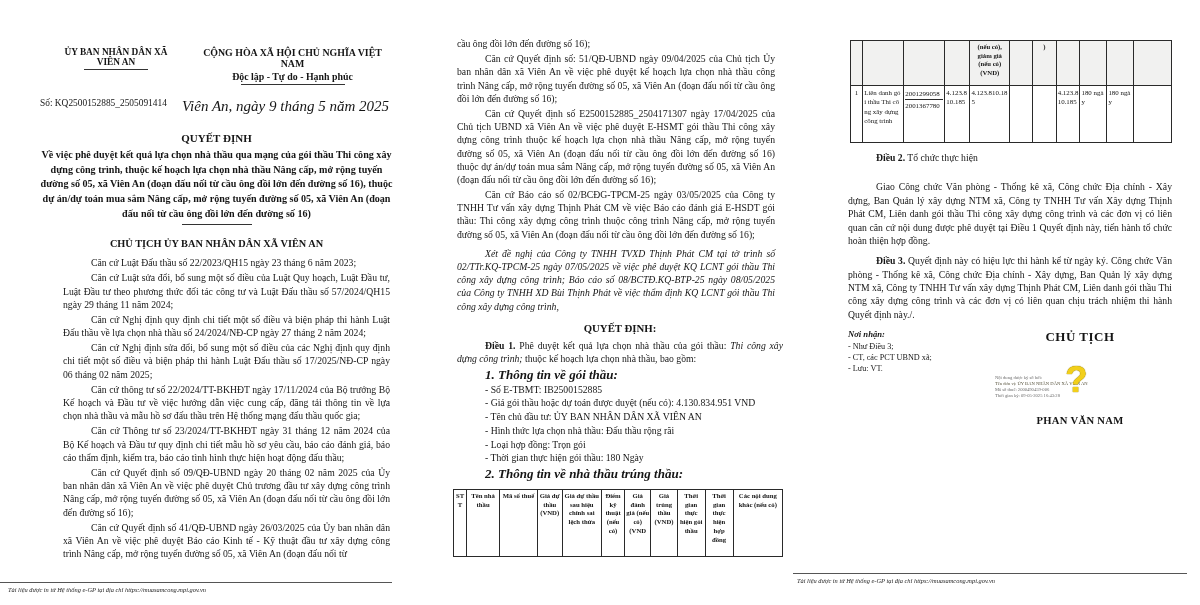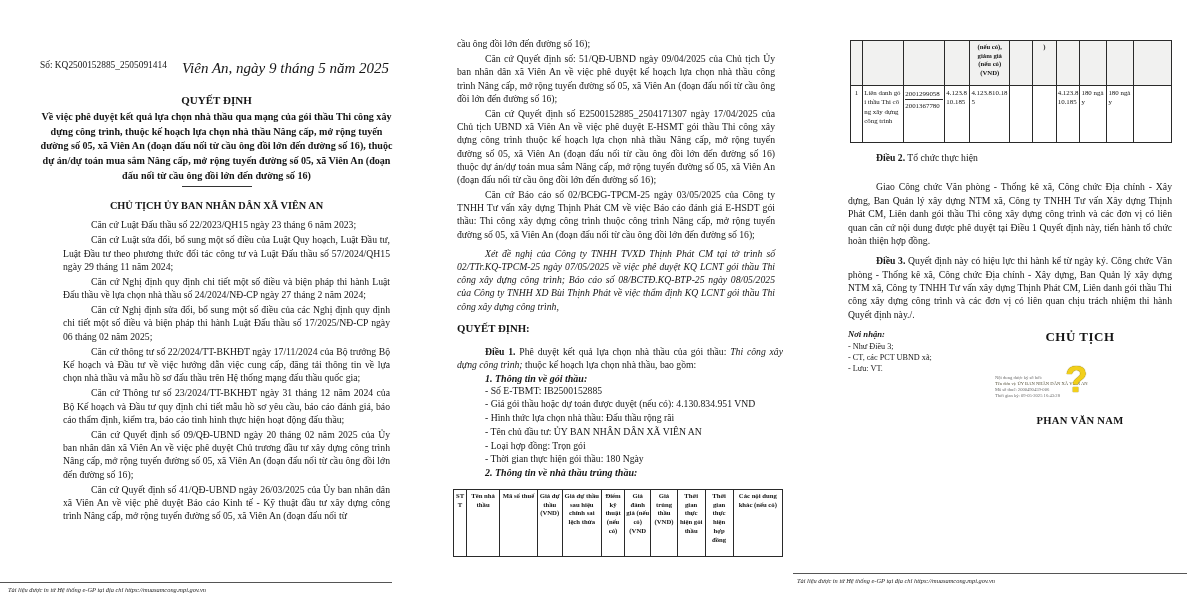--- a/index.html
+++ b/index.html
@@ -31,23 +31,23 @@
   .place-date{font-size:15px;font-style:italic;margin-right:4px;}
   .qd-head{font-size:11px;font-weight:bold;text-align:center;margin-top:17px;}
   .doc-title{font-size:10.1px;font-weight:bold;text-align:center;line-height:1.45;margin-top:4px;}
   .title-rule{border-bottom:1px solid #333;width:70px;margin:3px auto 0 auto;height:0;}
   .chair-head{font-size:10.3px;font-weight:bold;text-align:center;margin:13px 0 7px 0;}
   .p1-paras .para{margin-left:23px;margin-right:3px;}
 
   
   .p2-content{position:absolute;left:57px;top:26px;width:326px;}
   .cont-line{font-size:9.7px;line-height:1.36;text-align:left;margin:0 0 2px 0;}
-  .qd2-head{font-size:10.8px;font-weight:bold;margin:9px 0 11px 0;}
+  .qd2-head{font-size:10.8px;font-weight:bold;text-align:center;margin:9px 0 5px 0;}
   .art1{font-size:9.7px;line-height:1.38;text-align:justify;text-indent:28px;margin:0;}
-  .sec-head{font-size:10px;font-weight:bold;font-style:italic;margin:1px 0 0 28px;}
+  .sec-head{font-size:13px;font-weight:bold;font-style:italic;margin:1px 0 0 28px;}
   .info-line{font-size:9.7px;line-height:1.42;margin-left:28px;}
 
   .tbl{border-collapse:collapse;table-layout:fixed;background:#fff;}
   .tbl th,.tbl td{border:1px solid #2a2a2a;vertical-align:top;padding:2px 1px;overflow:hidden;}
   .tbl th{font-size:6.7px;font-weight:bold;text-align:center;line-height:1.3;}
   #tbl-p2{position:absolute;left:53px;top:478px;width:330px;}
   #tbl-p2 th{height:62px;}
 
   
   #tbl-p3{position:absolute;left:50px;top:29px;width:322px;}
@@ -80,20 +80,32 @@
   #f2-rule{left:393px;top:562px;width:394px;}
   #f2-text{left:397px;top:566px;}
 </style>
 </head>
 <body>
 
 <div class="canvas">
 
   <div class="page" id="page1">
     <div class="p1-content">
+      <div class="hdr-row">
+        <div class="hdr-left">
+          <div class="org1">ỦY BAN NHÂN DÂN XÃ</div>
+          <div class="org2">VIÊN AN</div>
+          <div class="rule-small"></div>
+        </div>
+        <div class="hdr-right">
+          <div class="motto1">CỘNG HÒA XÃ HỘI CHỦ NGHĨA VIỆT NAM</div>
+          <div class="motto2">Độc lập - Tự do - Hạnh phúc</div>
+          <div class="rule-motto"></div>
+        </div>
+      </div>
 
       <div class="num-row">
         <div class="doc-no">Số: KQ2500152885_2505091414</div>
         <div class="place-date">Viên An, ngày 9 tháng 5 năm 2025</div>
       </div>
 
       <div class="qd-head">QUYẾT ĐỊNH</div>
       <div class="doc-title">Về việc phê duyệt kết quả lựa chọn nhà thầu qua mạng của gói thầu Thi công xây dựng công trình, thuộc kế hoạch lựa chọn nhà thầu Nâng cấp, mở rộng tuyến đường số 05, xã Viên An (đoạn đấu nối từ cầu ông đồi lớn đến đường số 16), thuộc dự án/dự toán mua sắm Nâng cấp, mở rộng tuyến đường số 05, xã Viên An (đoạn đấu nối từ cầu ông đồi lớn đến đường số 16)</div>
       <div class="title-rule"></div>
 
@@ -122,22 +134,22 @@
       <p class="para">Căn cứ Báo cáo số 02/BCĐG-TPCM-25 ngày 03/05/2025 của Công ty TNHH Tư vấn xây dựng Thịnh Phát CM về việc Báo cáo đánh giá E-HSDT gói thầu: Thi công xây dựng công trình thuộc công trình Nâng cấp, mở rộng tuyến đường số 05, xã Viên An (đoạn đấu nối từ cầu ông đồi lớn đến đường số 16);</p>
       <p class="para italic" style="margin-top:6px;">Xét đề nghị của Công ty TNHH TVXD Thịnh Phát CM tại tờ trình số 02/TTr.KQ-TPCM-25 ngày 07/05/2025 về việc phê duyệt KQ LCNT gói thầu Thi công xây dựng công trình; Báo cáo số 08/BCTĐ.KQ-BTP-25 ngày 08/05/2025 của Công ty TNHH XD Bùi Thịnh Phát về việc thẩm định KQ LCNT gói thầu Thi công xây dựng công trình,</p>
 
       <div class="qd2-head">QUYẾT ĐỊNH:</div>
 
       <p class="art1"><span class="bold">Điều 1.</span><span> Phê duyệt kết quả lựa chọn nhà thầu của gói thầu: </span><span class="italic">Thi công xây dựng công trình;</span><span> thuộc kế hoạch lựa chọn nhà thầu, bao gồm:</span></p>
 
       <div class="sec-head">1. Thông tin về gói thầu:</div>
       <div class="info-line">- Số E-TBMT: IB2500152885</div>
       <div class="info-line">- Giá gói thầu hoặc dự toán được duyệt (nếu có): 4.130.834.951 VND</div>
+      <div class="info-line">- Tên chủ đầu tư: ỦY BAN NHÂN DÂN XÃ VIÊN AN</div>
       <div class="info-line">- Hình thức lựa chọn nhà thầu: Đấu thầu rộng rãi</div>
-      <div class="info-line">- Tên chủ đầu tư: ỦY BAN NHÂN DÂN XÃ VIÊN AN</div>
       <div class="info-line">- Loại hợp đồng: Trọn gói</div>
       <div class="info-line">- Thời gian thực hiện gói thầu: 180 Ngày</div>
       <div class="sec-head">2. Thông tin về nhà thầu trúng thầu:</div>
     </div>
 
     <table class="tbl" id="tbl-p2">
       <colgroup>
         <col style="width:4%">
           <col style="width:10%">
           <col style="width:11.5%">

